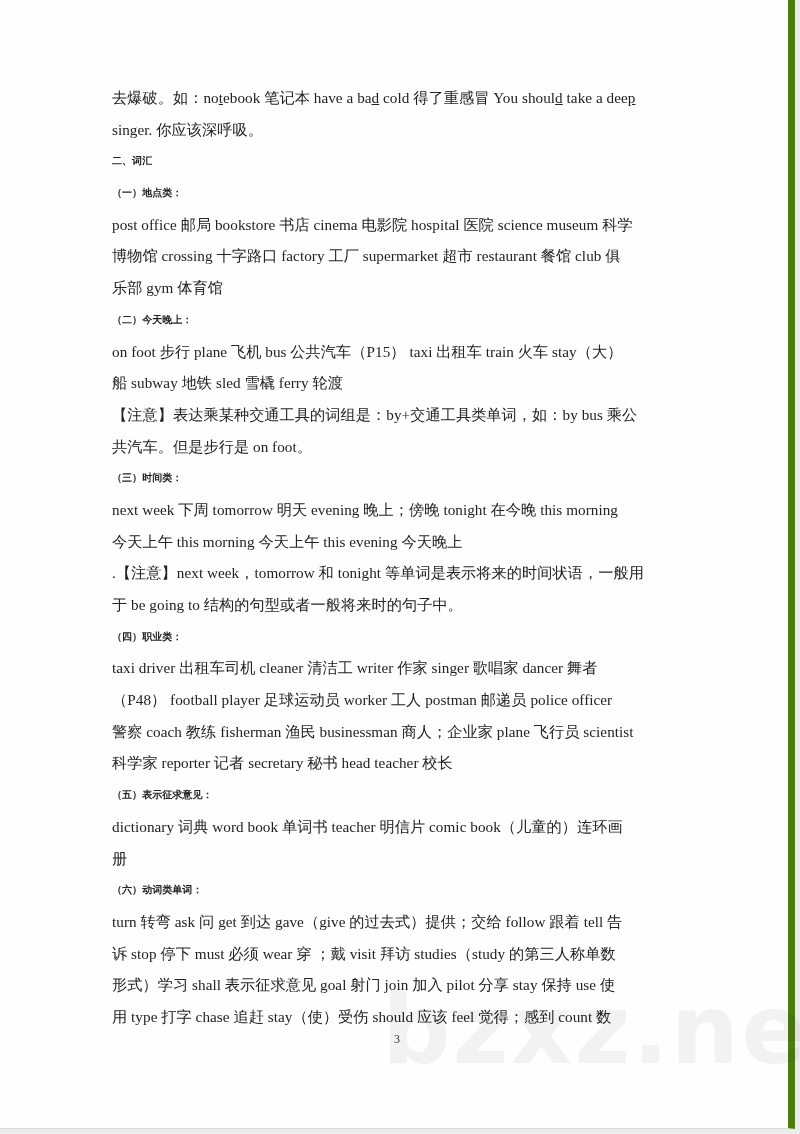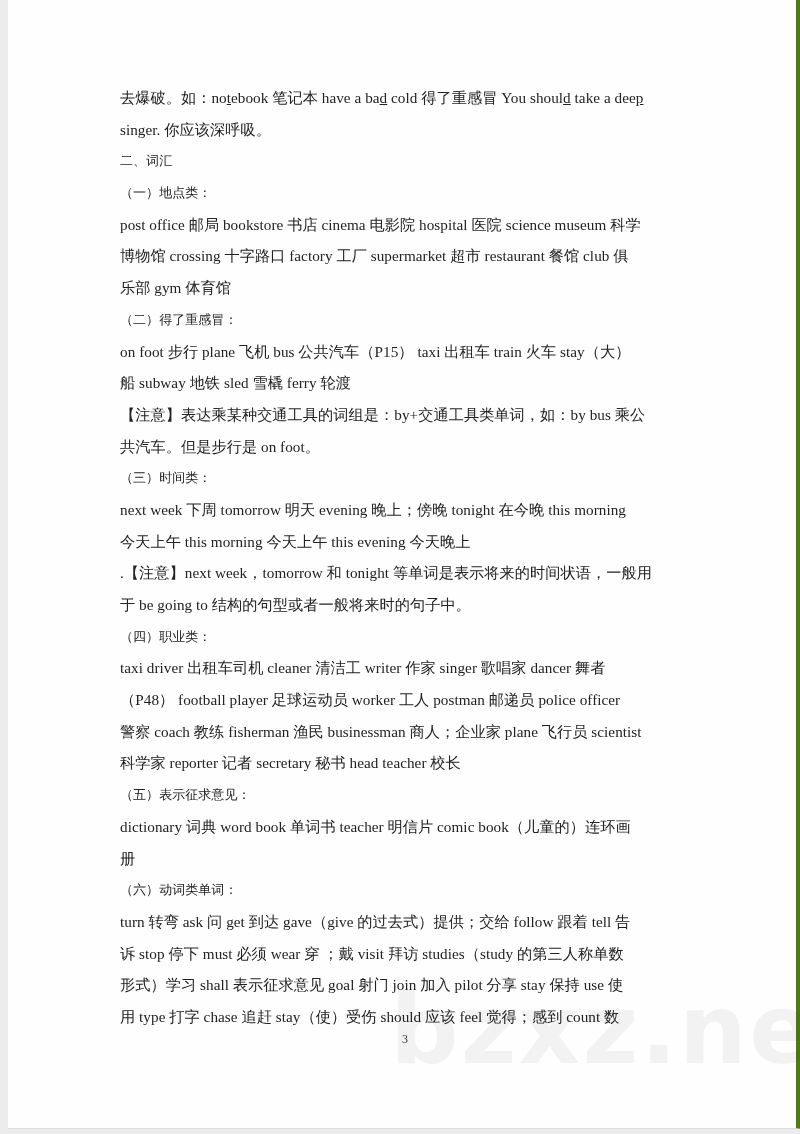--- a/index.html
+++ b/index.html
@@ -4,35 +4,35 @@
   <style>
     html, body { margin: 0; padding: 0; }
     body {
       width: 800px; height: 1134px;
       background: #ececec;
       position: relative; overflow: hidden;
       font-family: "Liberation Serif", "DejaVu Serif", serif;
       color: #222;
     }
     .page {
-      position: absolute; left: 8px; top: 0;
+      position: absolute; left: 0; top: 0;
       width: 788px; height: 1128px;
       background: #fefefe;
-      border-right: 5px solid #4d7c0f;
+      border-right: 7px solid #4d7c0f;
       border-bottom: 1px solid #dcdcdc;
     }
     .content {
       position: absolute; left: 112px; top: 82px;
       width: 568px;
       font-size: 15.2px;
       line-height: 31.7px;
       letter-spacing: 0.05px;
     }
     .line { white-space: nowrap; height: 31.7px; }
-    .h { font-family: "DejaVu Sans", "Liberation Sans", sans-serif; font-weight: normal; font-size: 13px; }
+    .h { font-family: "DejaVu Sans", "Liberation Sans", sans-serif; font-weight: bold; font-size: 10px; }
     .u { text-decoration: underline; }
     .watermark {
       position: absolute; left: 382px; top: 982px;
       font-family: "DejaVu Sans", "Liberation Sans", sans-serif;
       font-weight: bold; font-size: 96px; line-height: 96px;
       color: #000; opacity: 0.045; letter-spacing: 2px;
       pointer-events: none;
     }
     .pagenum {
       position: absolute; left: 394px; top: 1032px;
@@ -48,21 +48,21 @@
     <div class="line"><span>去爆破。如：no</span><span class="u">t</span><span>ebook 笔记本 have a ba</span><span class="u">d</span><span> cold 得了重感冒 You shoul</span><span class="u">d</span><span> take a dee</span><span class="u">p</span></div>
     <div class="line">singer. 你应该深呼吸。</div>
 
     <div class="line h">二、词汇</div>
 
     <div class="line h">（一）地点类：</div>
     <div class="line">post office 邮局  bookstore 书店  cinema 电影院  hospital 医院  science museum 科学</div>
     <div class="line">博物馆  crossing 十字路口  factory 工厂  supermarket 超市  restaurant 餐馆  club 俱</div>
     <div class="line">乐部  gym 体育馆</div>
 
-    <div class="line h">（二）得了重感冒：</div>
+    <div class="line h">（二）今天晚上：</div>
     <div class="line">on  foot 步行  plane 飞机  bus 公共汽车（P15）  taxi 出租车  train 火车  stay（大）</div>
     <div class="line">船  subway 地铁  sled 雪橇  ferry 轮渡</div>
     <div class="line">【注意】表达乘某种交通工具的词组是：by+交通工具类单词，如：by bus 乘公</div>
     <div class="line">共汽车。但是步行是 on foot。</div>
 
     <div class="line h">（三）时间类：</div>
     <div class="line">next week 下周  tomorrow 明天   evening 晚上；傍晚  tonight 在今晚  this morning</div>
     <div class="line">今天上午  this morning 今天上午  this evening 今天晚上</div>
     <div class="line">.【注意】next week，tomorrow 和 tonight 等单词是表示将来的时间状语，一般用</div>
     <div class="line">于 be going to 结构的句型或者一般将来时的句子中。</div>

